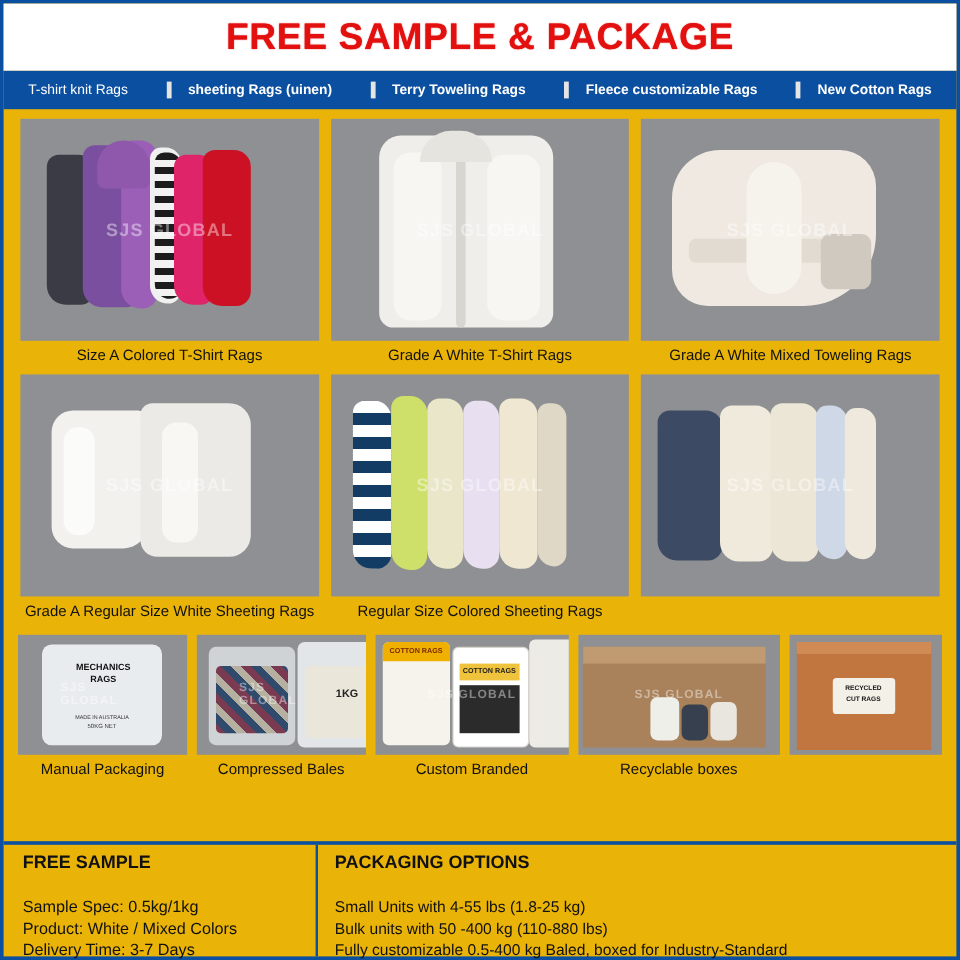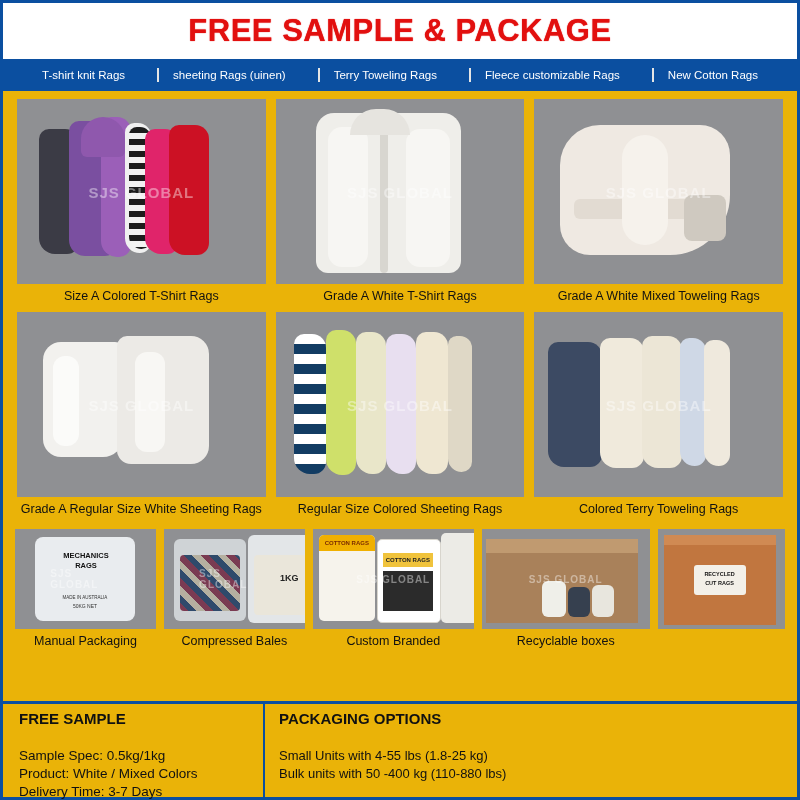--- a/index.html
+++ b/index.html
@@ -36,21 +36,21 @@
     gap:18px;
   }
   .nav-item{
     color:#fff;
     font-size:11.5px;
     padding:0 14px;
     white-space:nowrap;
     position:relative;
     line-height:14px;
   }
-  .nav-item + .nav-item{border-left:2px solid #e5e5e5;}
+  .nav-item + .nav-item{border-left:4px solid #e5e5e5;font-weight:bold;}
 
   
   .grid{
     padding:8px 14px 0 14px;
     display:grid;
     grid-template-columns:repeat(3,1fr);
     column-gap:10px;
     row-gap:2px;
   }
   .cell{display:flex;flex-direction:column;align-items:center;}
@@ -211,21 +211,20 @@
 
     <div class="cell">
       <div class="photo">
         <div class="cloth" style="left:14px;top:30px;width:54px;height:125px;background:#3c4a63;"></div>
         <div class="cloth" style="left:66px;top:26px;width:44px;height:130px;background:#f0eadc;"></div>
         <div class="cloth" style="left:108px;top:24px;width:40px;height:132px;background:#ece6d6;"></div>
         <div class="cloth" style="left:146px;top:26px;width:26px;height:128px;background:#cfd8e6;"></div>
         <div class="cloth" style="left:170px;top:28px;width:26px;height:126px;background:#efe9dd;"></div>
         <div class="watermark">SJS GLOBAL</div>
       </div>
-      <div class="caption">Colored Terry Toweling Rags</div>
     </div>
   </div>
 
   <div class="pack-row">
 
     <div class="pack-cell">
       <div class="pack-photo">
         <div style="position:absolute;left:20px;top:8px;width:100px;height:84px;background:#e9ecef;border-radius:8px;"></div>
         <div style="position:absolute;left:36px;top:22px;width:70px;font-size:7.5px;font-weight:bold;text-align:center;color:#111;line-height:9px;">MECHANICS</div>
         <div style="position:absolute;left:36px;top:32px;width:70px;font-size:7.5px;font-weight:bold;text-align:center;color:#111;line-height:9px;">RAGS</div>
@@ -289,16 +288,17 @@
     <div class="foot-left">
       <div class="foot-title">FREE SAMPLE</div>
       <div class="foot-line">Sample Spec: 0.5kg/1kg</div>
       <div class="foot-line">Product: White / Mixed Colors</div>
       <div class="foot-line">Delivery Time: 3-7 Days</div>
     </div>
     <div class="foot-right">
       <div class="foot-title">PACKAGING OPTIONS</div>
       <div class="pkg-line">Small Units with 4-55 lbs (1.8-25 kg)</div>
       <div class="pkg-line">Bulk units with 50 -400 kg (110-880 lbs)</div>
+      <div class="pkg-line">Fully customizable 0.5-400 kg Baled, boxed for Industry-Standard</div>
     </div>
   </div>
 
 </div>
 
 </body></html>

